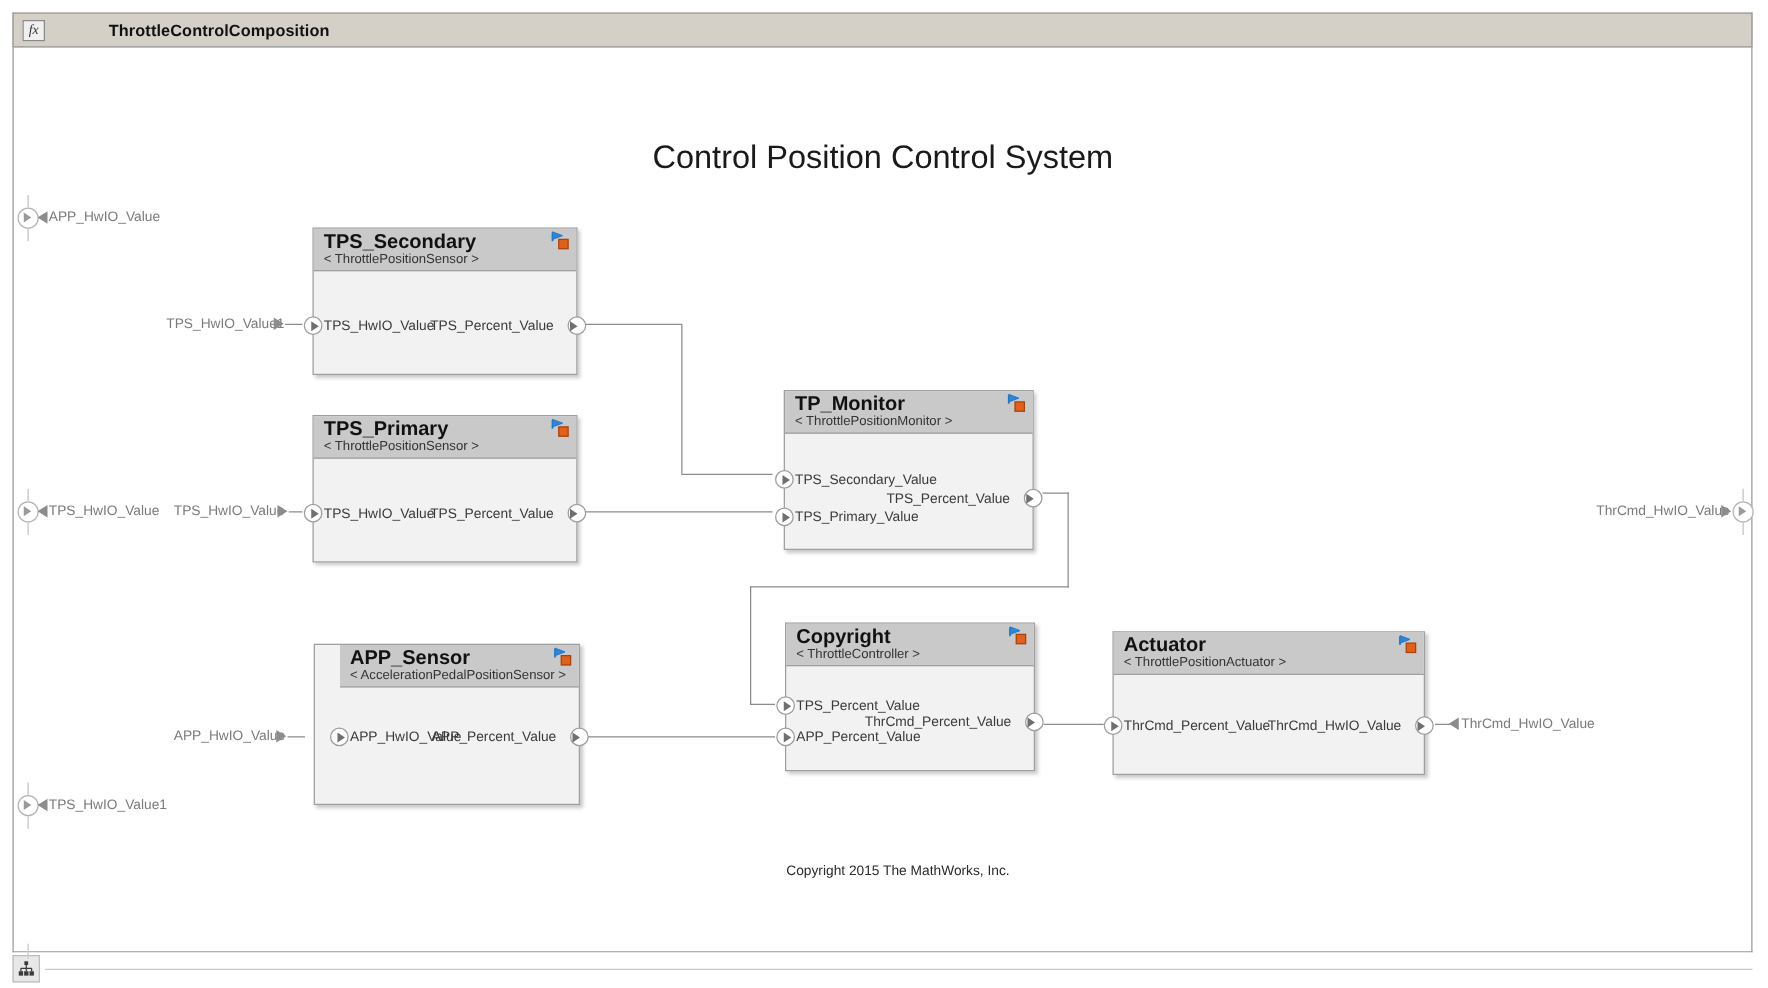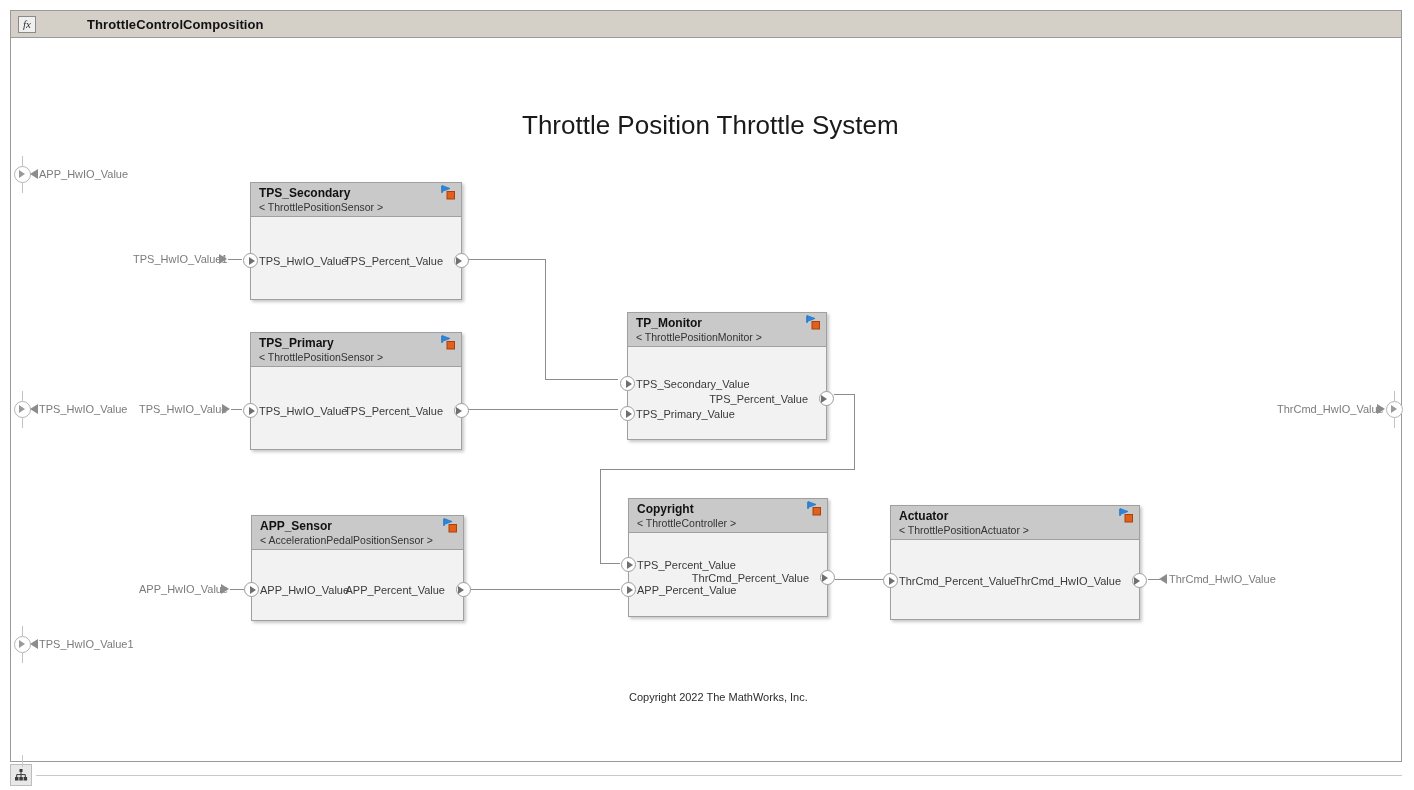--- a/index.html
+++ b/index.html
@@ -63,21 +63,21 @@
   }
   .block-header{
     background:#c9c9c9;
     border-bottom:1px solid #a0a0a0;
     padding:4px 8px 3px 8px;
     position:relative;
     height:34px;
     box-sizing:border-box;
   }
   .block-name{
-    font-size:12px;font-weight:bold;color:#111;
+    font-size:16px;font-weight:bold;color:#111;
     line-height:13px;white-space:nowrap;
   }
   .block-stereotype{
     font-size:10.5px;color:#333;line-height:12px;
     white-space:nowrap;margin-top:1px;
   }
   .block-body{position:relative;width:100%;}
   
   .corner-badge{
     position:absolute;right:3px;top:1px;width:20px;height:18px;
@@ -156,22 +156,22 @@
 
 <div id="canvas">
 
   <div class="frame-border"></div>
 
   <div class="titlebar">
     <div class="fx-icon">fx</div>
     <div class="titlebar-text">ThrottleControlComposition</div>
   </div>
 
-  <div class="diagram-title">Throttle Position Throttle System</div>
-  <div class="copyright">Copyright 2022 The MathWorks, Inc.</div>
+  <div class="diagram-title">Control Position Control System</div>
+  <div class="copyright">Copyright 2015 The MathWorks, Inc.</div>
 
   <div>
     <div class="root-stub-v" style="left:22px;top:156px;height:10px;"></div>
     <div class="root-port" style="left:14px;top:166px;"></div>
     <div class="root-tri" style="left:19px;top:170px;"></div>
     <div class="root-stub-v" style="left:22px;top:183px;height:10px;"></div>
     <div class="arrow-left" style="left:30px;top:169px;"></div>
     <div class="sig-label" style="left:39px;top:168px;">APP_HwIO_Value</div>
   </div>
 
@@ -271,21 +271,21 @@
     <div class="block-body">
       <div class="port-circle" style="left:-8px;top:36px;"></div>
       <div class="port-tri" style="left:-2px;top:40px;"></div>
       <div class="port-label" style="left:8px;top:38px;">TPS_HwIO_Value</div>
       <div class="port-label" style="right:18px;top:38px;">TPS_Percent_Value</div>
       <div class="port-circle" style="right:-8px;top:36px;"></div>
       <div class="port-tri" style="right:-1px;top:40px;"></div>
     </div>
   </div>
 
-  <div class="block" style="left:251px;top:515px;width:213px;height:106px;">
+  <div class="block" style="left:251px;top:515px;width:213px;height:129px;padding-left:20px;">
     <div class="block-header">
       <div class="block-name">APP_Sensor</div>
       <div class="block-stereotype">&lt; AccelerationPedalPositionSensor &gt;</div>
       <div class="corner-badge">
         <svg width="20" height="18" viewBox="0 0 20 18">
           <path d="M4 2 L4 9" stroke="#1f78c8" stroke-width="1.4"></path>
           <path d="M4 1.5 L12 4.5 L4 7.5 Z" fill="#2f86d8" stroke="#1f78c8" stroke-width="0.8"></path>
           <rect x="9" y="7.5" width="7.5" height="7.5" fill="#e3601b" stroke="#a8410e" stroke-width="1"></rect>
         </svg>
       </div>

